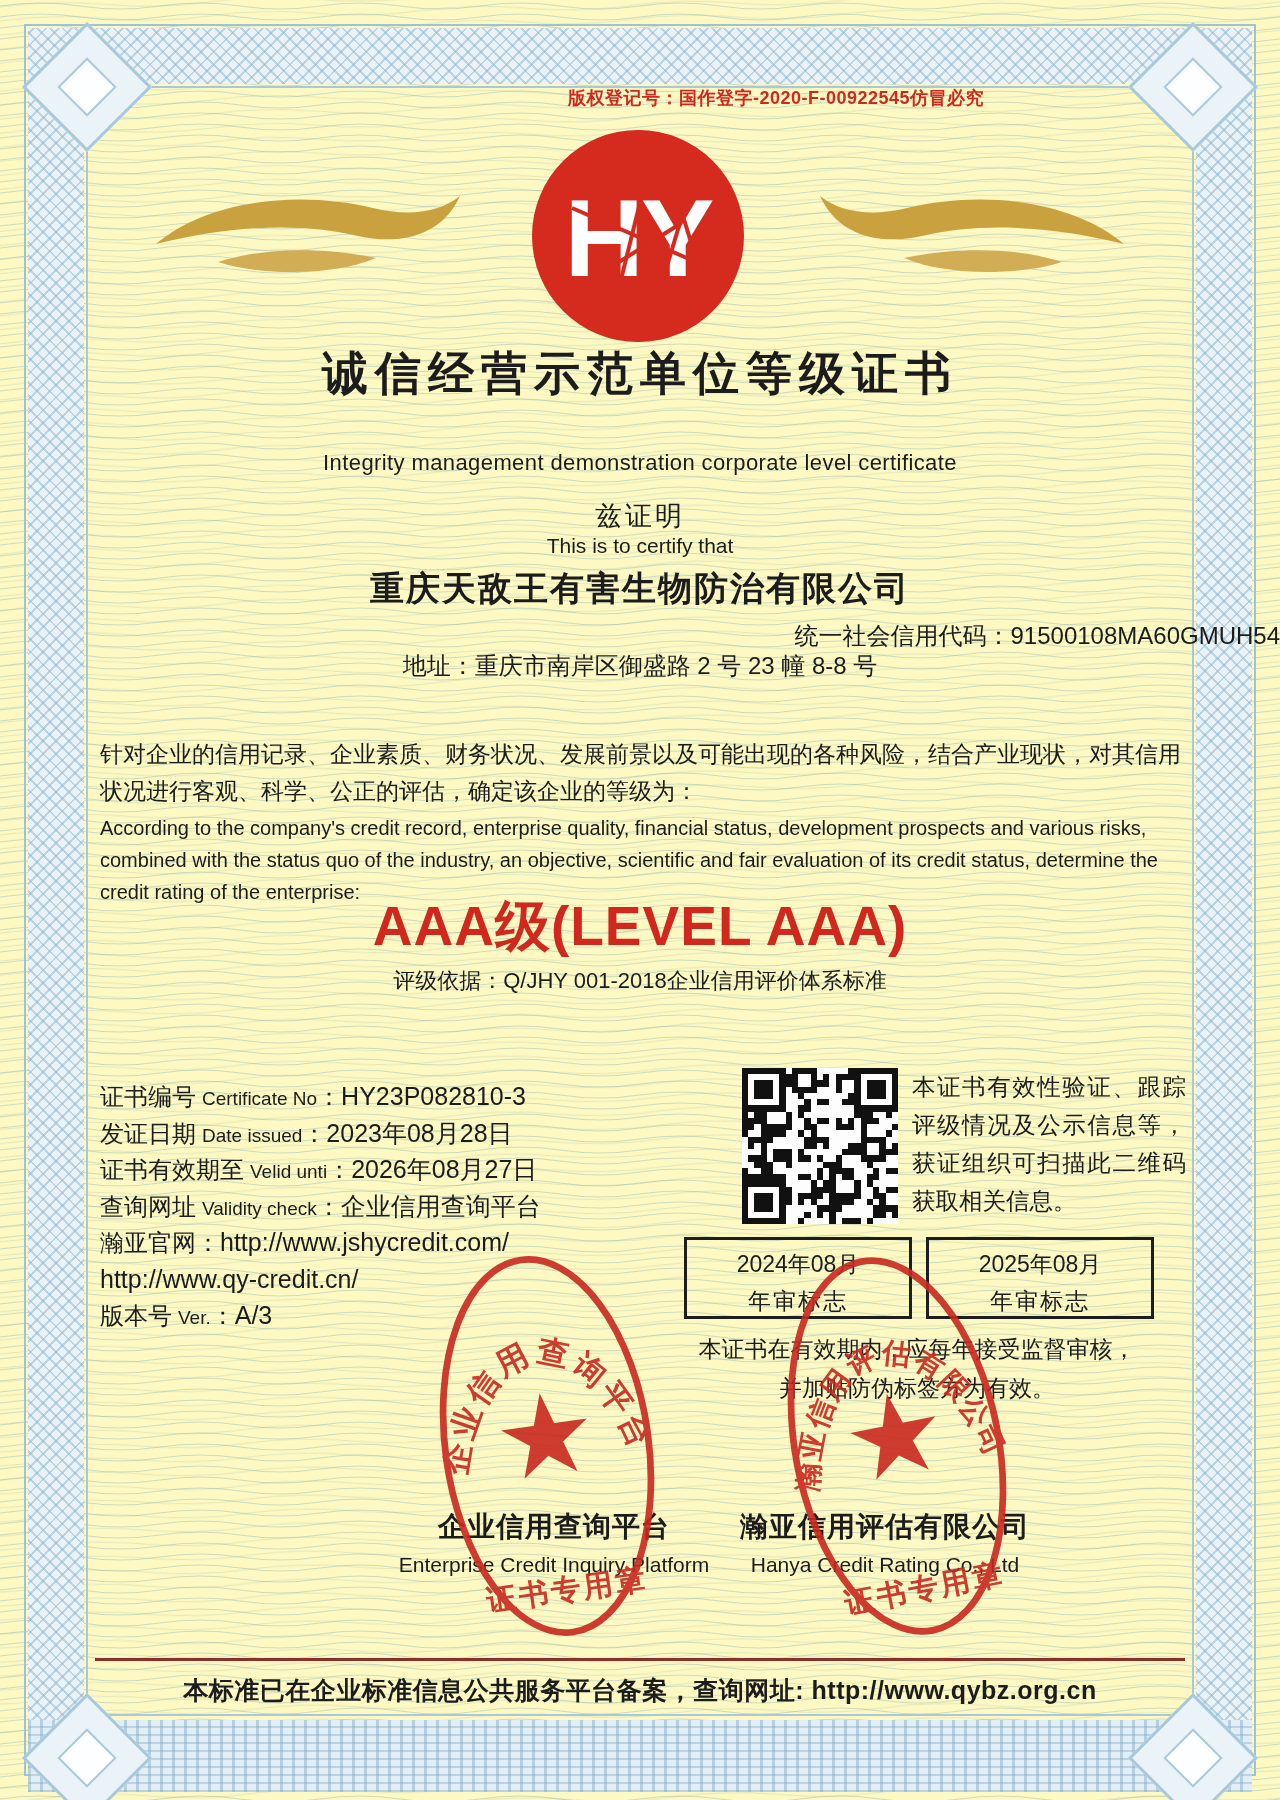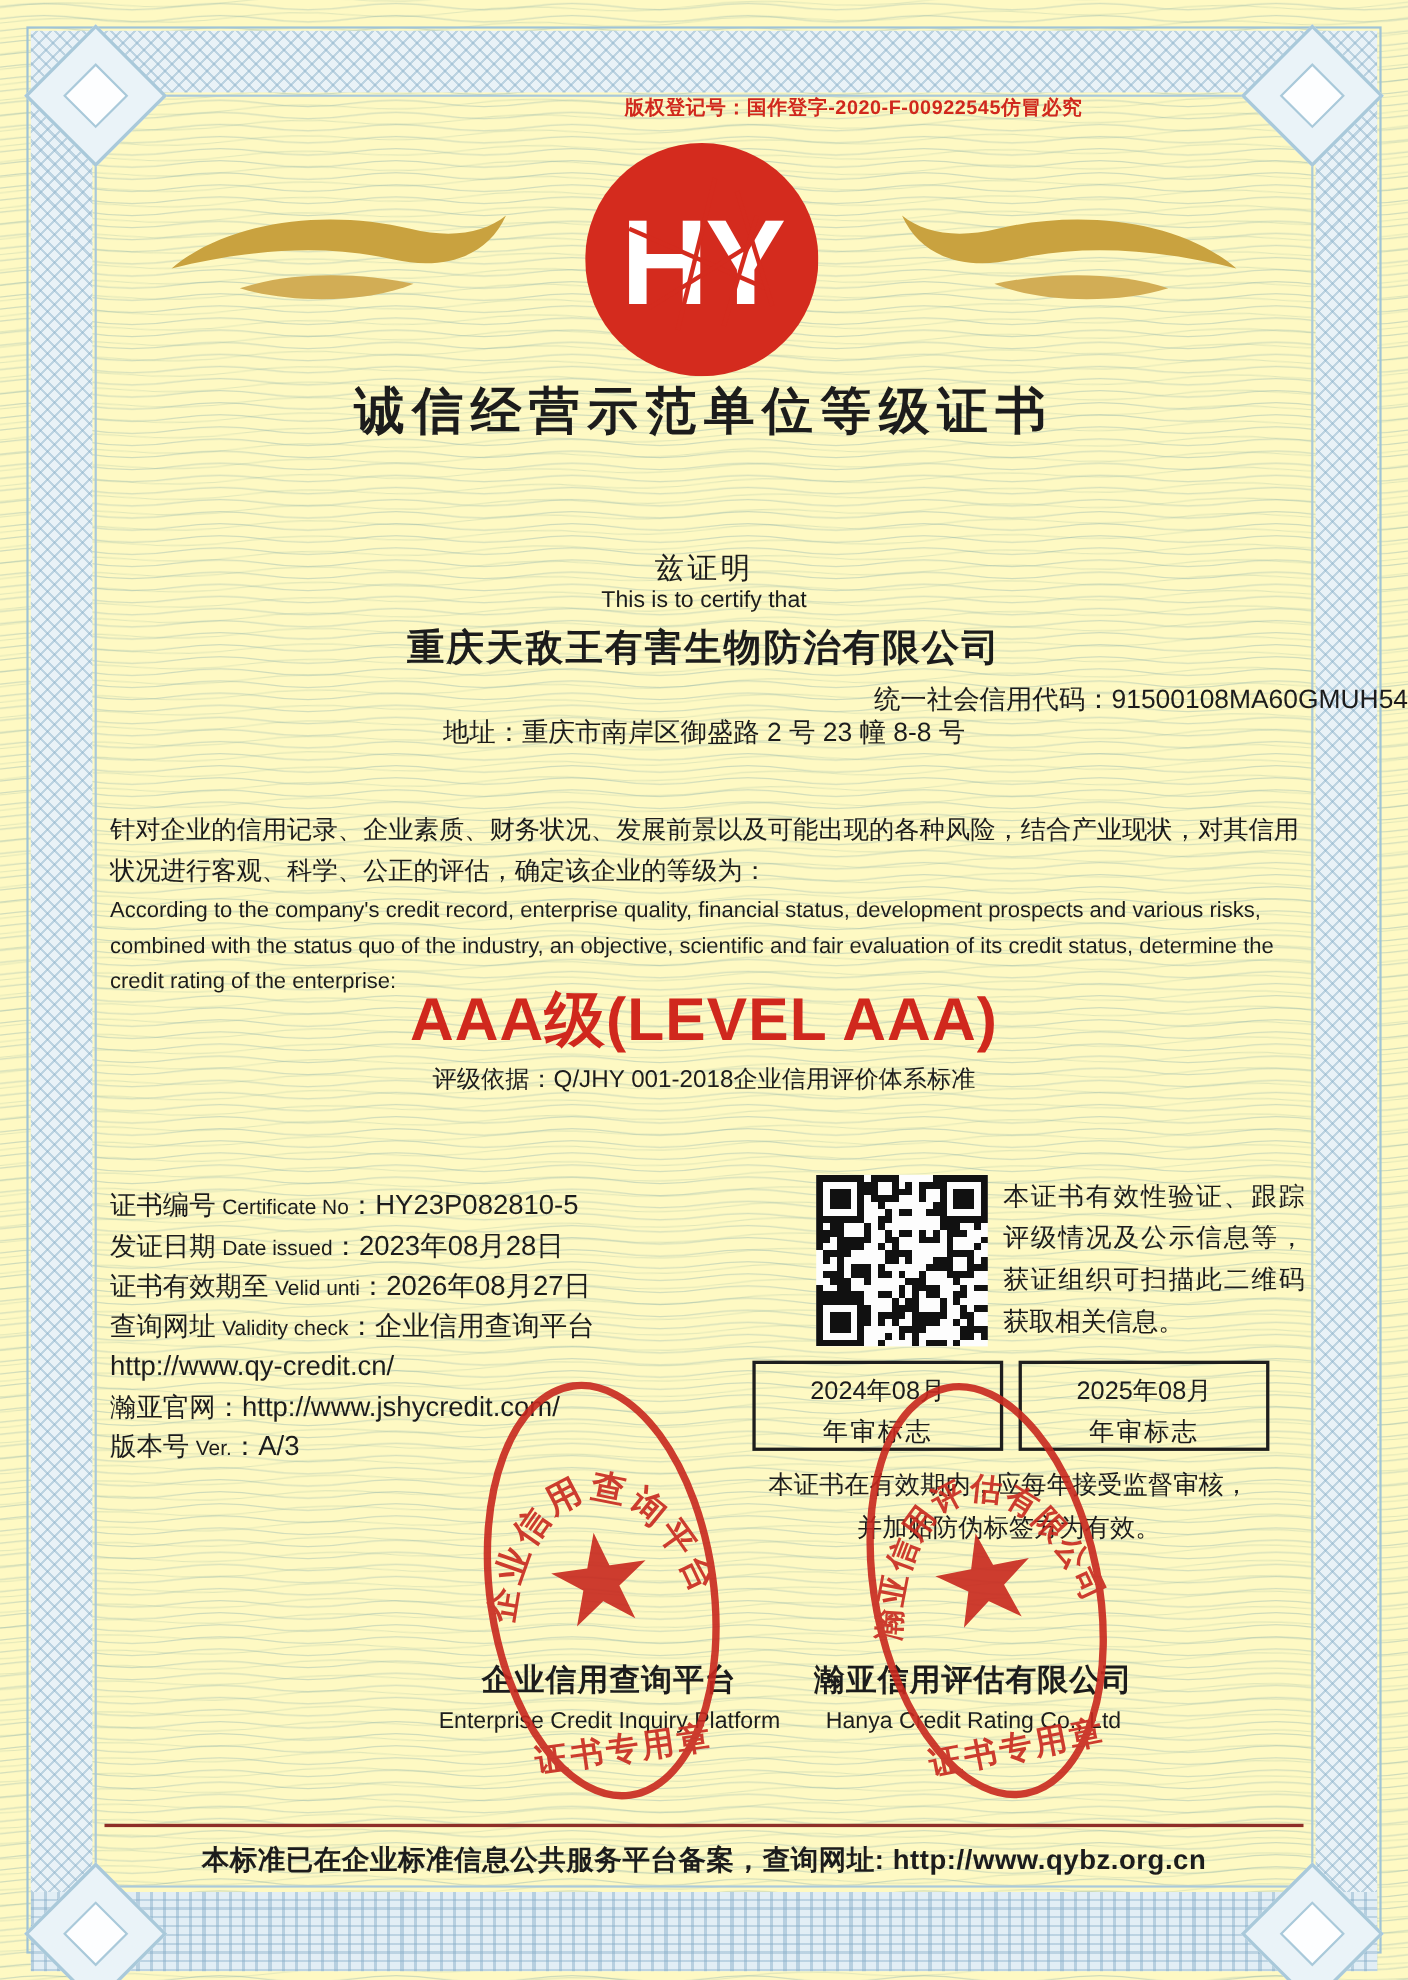--- a/index.html
+++ b/index.html
@@ -142,50 +142,51 @@
       <g stroke="#d42b1e" stroke-width="4">
         <line x1="-66" y1="-28" x2="58" y2="26"></line>
         <line x1="12" y1="-74" x2="-22" y2="64"></line>
         <line x1="32" y1="-62" x2="64" y2="42"></line>
         <line x1="-48" y1="44" x2="42" y2="-12"></line>
         <line x1="50" y1="-40" x2="20" y2="60"></line>
       </g>
     </svg>
 
     <div class="abs ctr title-cn">诚信经营示范单位等级证书</div>
+    <div class="abs ctr title-en">Integrity management demonstration corporate level certificate</div>
     <div class="abs ctr certify-cn">兹证明</div>
     <div class="abs ctr certify-en">This is to certify that</div>
     <div class="abs ctr company">重庆天敌王有害生物防治有限公司</div>
     <div class="abs ctr code-line">统一社会信用代码：91500108MA60GMUH54</div>
     <div class="abs ctr addr-line">地址：重庆市南岸区御盛路 2 号 23 幢 8-8 号</div>
 
     <div class="abs para para-cn">针对企业的信用记录、企业素质、财务状况、发展前景以及可能出现的各种风险，结合产业现状，对其信用状况进行客观、科学、公正的评估，确定该企业的等级为：</div>
     <div class="abs para para-en">According to the company's credit record, enterprise quality, financial status, development prospects and various risks, combined with the status quo of the industry, an objective, scientific and fair evaluation of its credit status, determine the credit rating of the enterprise:</div>
 
     <div class="abs ctr rating">AAA级(LEVEL AAA)</div>
     <div class="abs ctr basis-cn">评级依据：Q/JHY 001-2018企业信用评价体系标准</div>
 
     <div class="abs details">
       <div class="dline">
-        <span class="lcn">证书编号</span><span class="len">Certificate No</span><span class="sep">：</span><span class="val">HY23P082810-5</span>
+        <span class="lcn">证书编号</span><span class="len">Certificate No</span><span class="sep">：</span><span class="val">HY23P082810-3</span>
       </div>
       <div class="dline">
         <span class="lcn">发证日期</span><span class="len">Date issued</span><span class="sep">：</span><span class="val">2023年08月28日</span>
       </div>
       <div class="dline">
         <span class="lcn">证书有效期至</span><span class="len">Velid unti</span><span class="sep">：</span><span class="val">2026年08月27日</span>
       </div>
       <div class="dline">
         <span class="lcn">查询网址</span><span class="len">Validity check</span><span class="sep">：</span><span class="val">企业信用查询平台</span>
       </div>
       <div class="dline">
+        <span class="lcn">瀚亚官网</span><span class="sep">：</span><span class="val">http://www.jshycredit.com/</span>
+      </div>
+      <div class="dline">
         <span class="val">http://www.qy-credit.cn/</span>
-      </div>
-      <div class="dline">
-        <span class="lcn">瀚亚官网</span><span class="sep">：</span><span class="val">http://www.jshycredit.com/</span>
       </div>
       <div class="dline">
         <span class="lcn">版本号</span><span class="len">Ver.</span><span class="sep">：</span><span class="val">A/3</span>
       </div>
     </div>
 
     <div class="abs qr-box">
       <svg viewBox="0 0 25 25" shape-rendering="crispEdges" aria-hidden="true">
           <g class="qr-modules" fill="#111111">
             <rect x="0" y="0" width="1" height="1"></rect>

